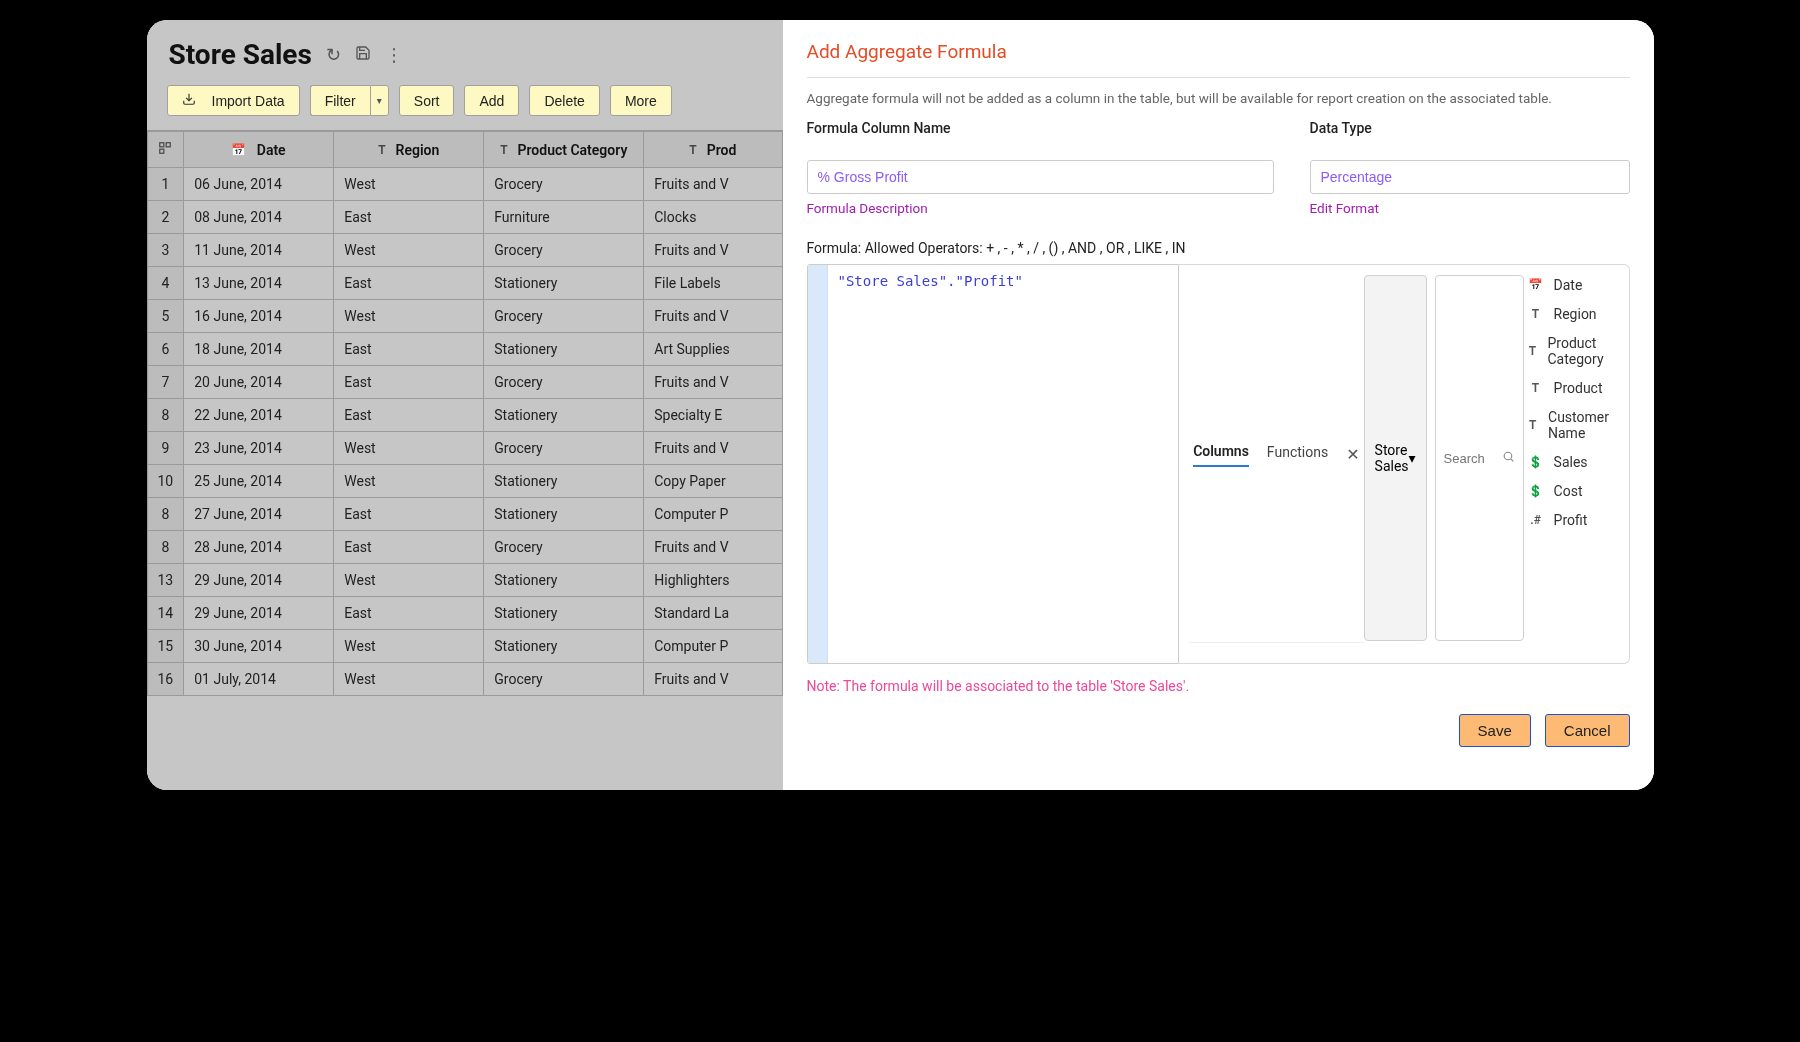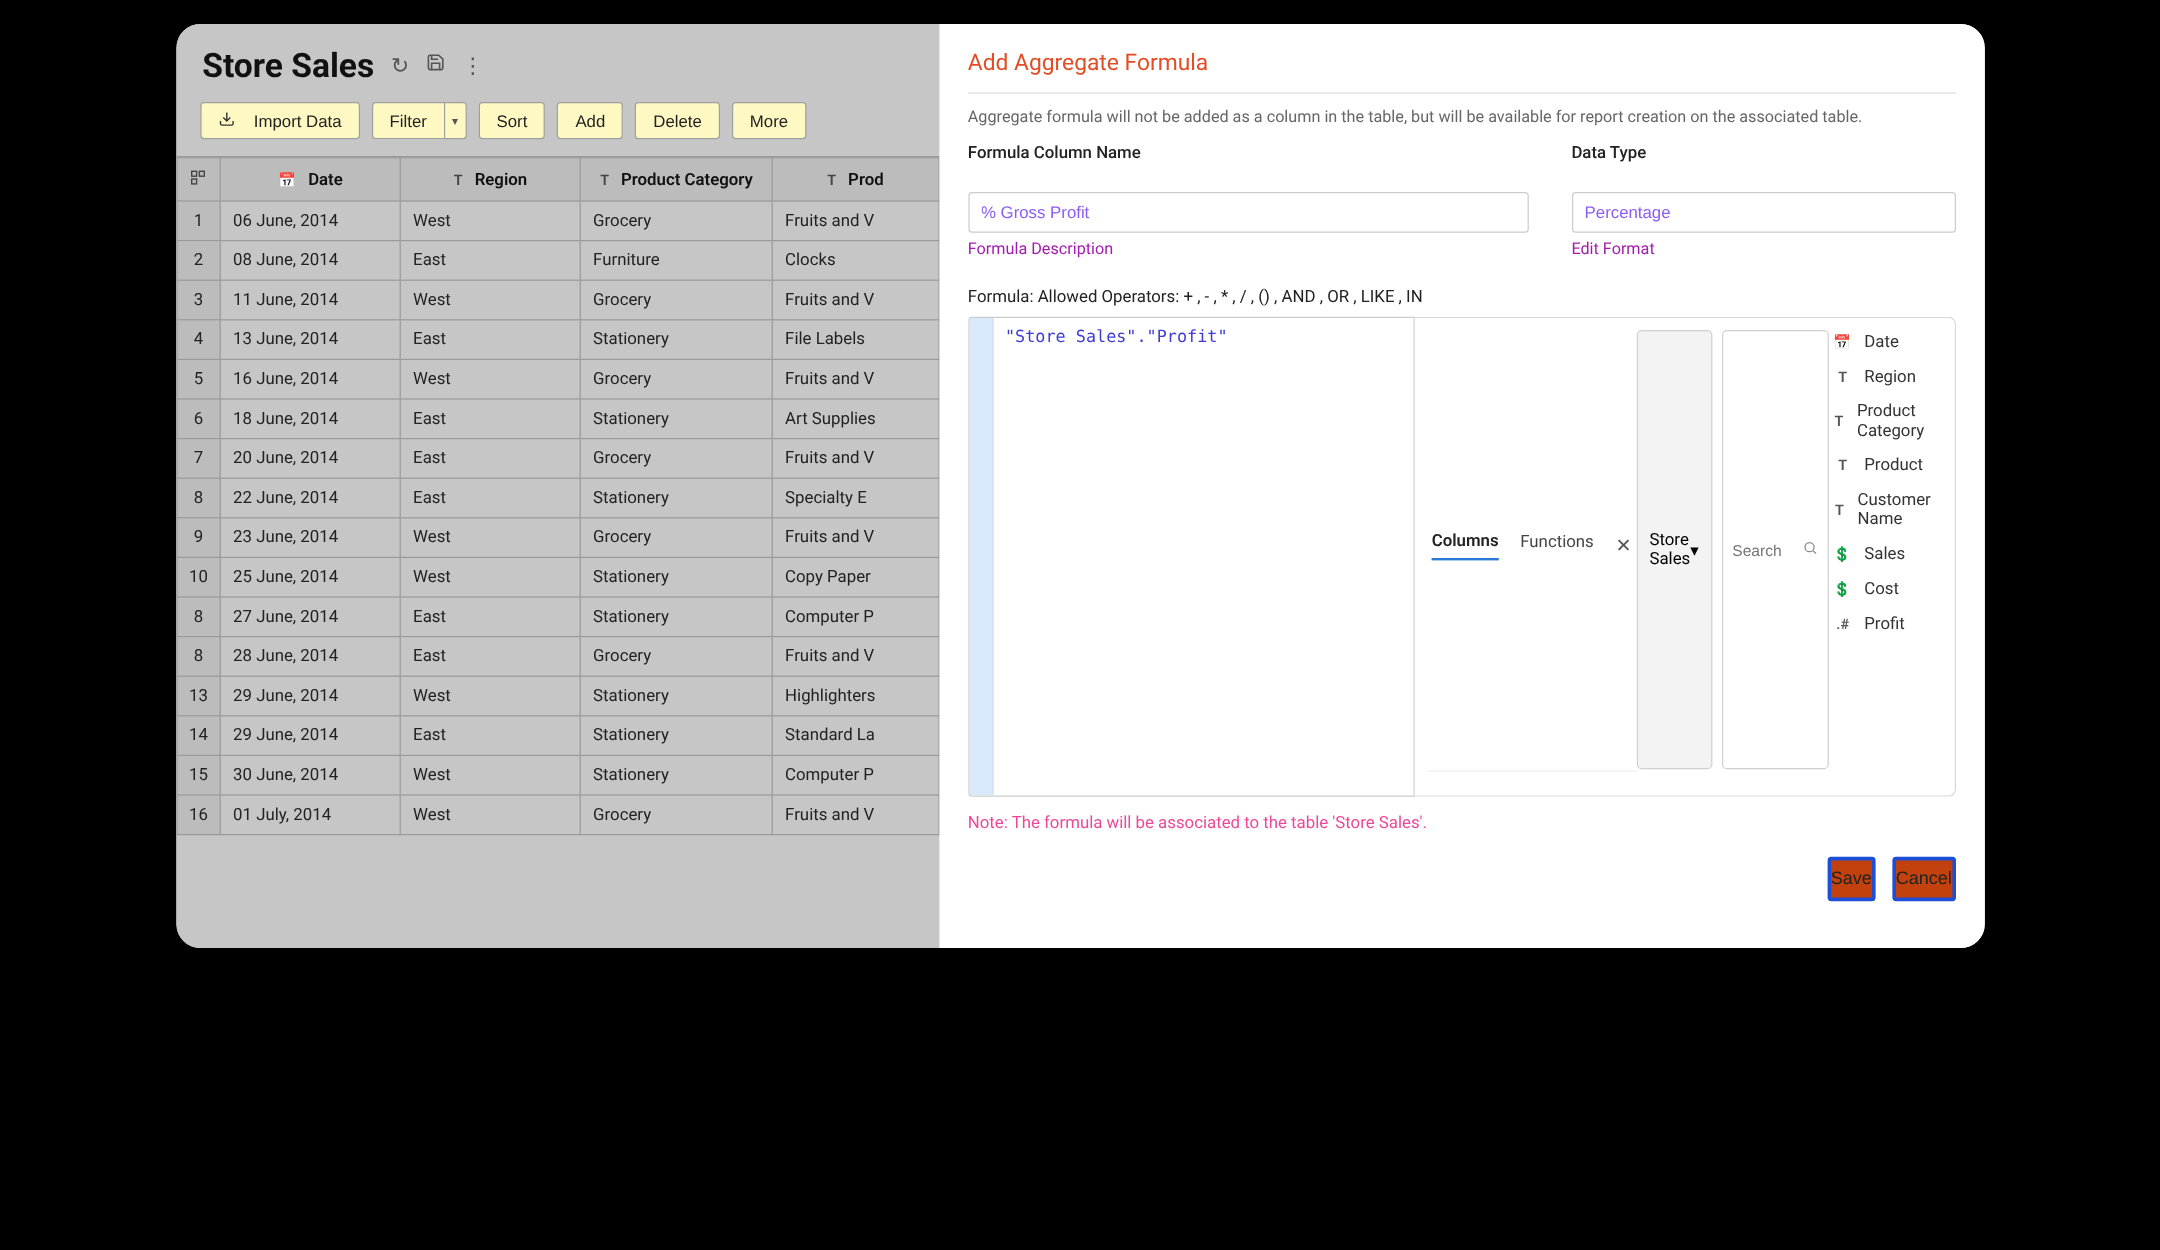--- a/index.html
+++ b/index.html
@@ -173,21 +173,21 @@
   font-size:13px;
   color:#888;
   gap:4px;
 }
 .search-pill input { border:none; outline:none; width:54px; font-size:13px; color:#444;}
 .col-list { list-style:none; padding:0; margin:0; display:flex; flex-direction:column; gap:9px;}
 .col-list li { display:flex; align-items:center; gap:10px; font-size:14px; color:#333; cursor:pointer; padding:2px 4px;}
 .type-ic { width:16px; text-align:center; color:#555; font-size:12px; font-weight:600;}
 .note { font-size:14px; color:#ec4899; margin-top:14px;}
 .actions { display:flex; gap:14px; justify-content:flex-end; margin-top:20px;}
-.btn { border:3px solid #1d4ed8; background:#c2410c; border-radius:3px; padding:7px 0; font-size:15px; cursor:pointer; color:#222;}
+.btn { border:1px solid #1d4ed8; background:#fdba74; border-radius:3px; padding:7px 18px; font-size:15px; cursor:pointer; color:#222;}
 .chev::after{content:"▾"; font-size:10px; color:#555;}
 </style>
 </head>
 <body>
 
 <div class="window">
 
   <div class="left-pane">
     <div class="title-row">
       <span class="title">Store Sales</span>

